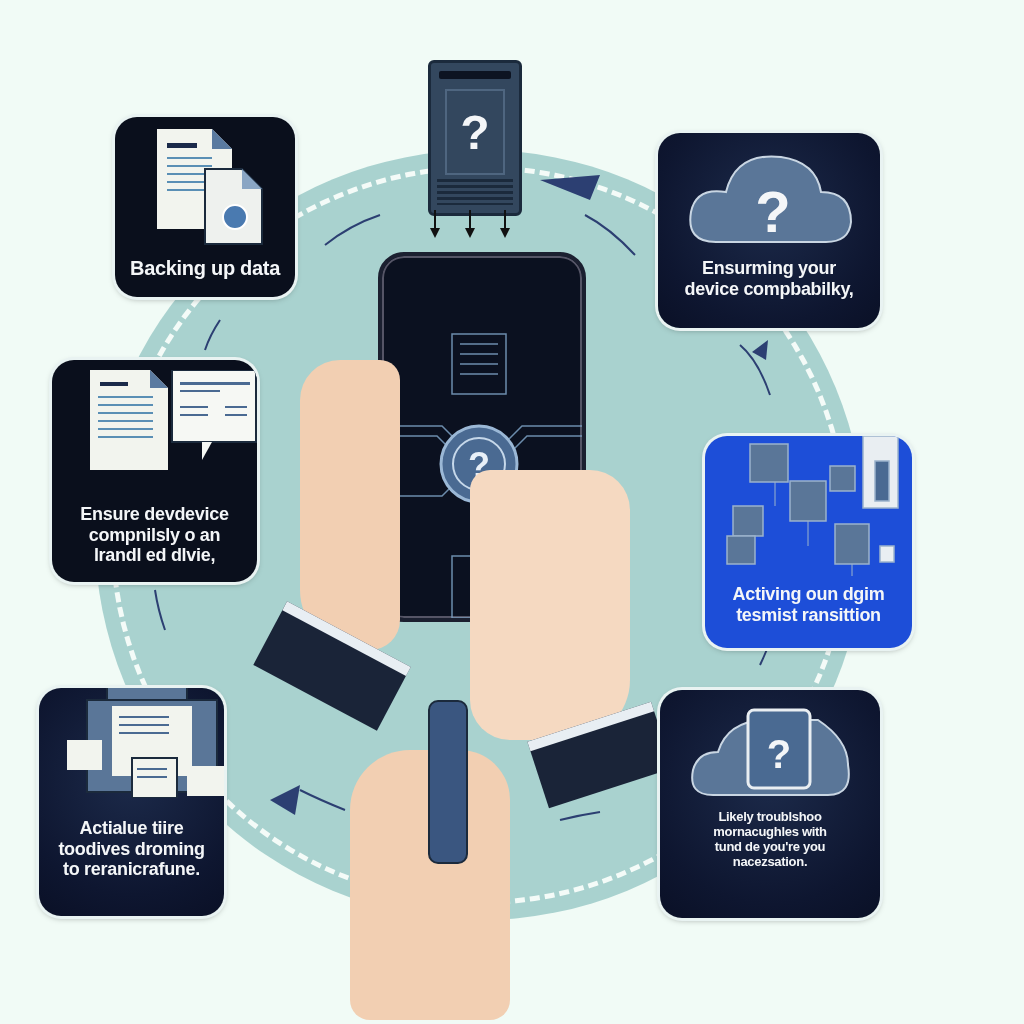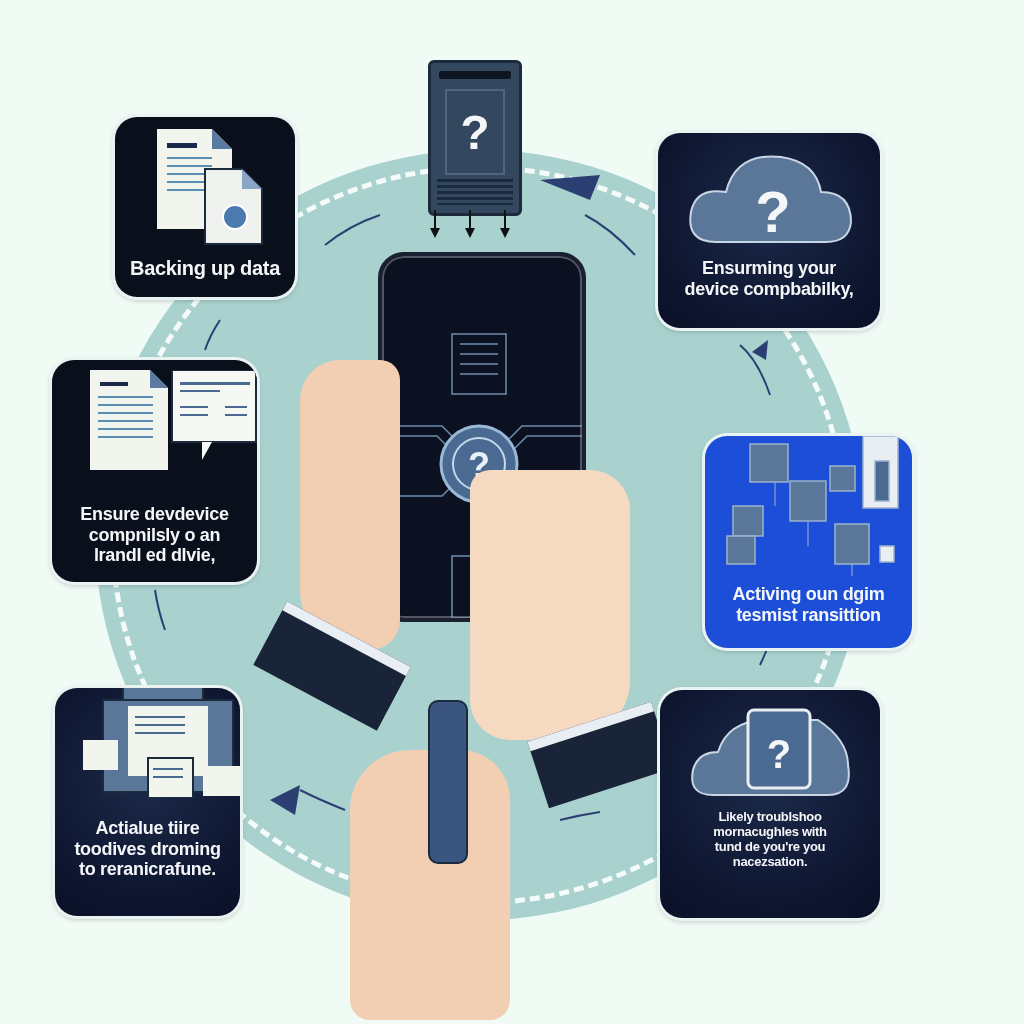--- a/index.html
+++ b/index.html
@@ -183,21 +183,21 @@
       <g stroke="#9bb3cc" stroke-width="1">
           <line x1="93" y1="85" x2="93" y2="110"></line>
           <line x1="137" y1="128" x2="137" y2="140"></line>
           <line x1="60" y1="46" x2="60" y2="70"></line>
         </g>
     </svg>
     <div class="label" style="top:148px;font-size:18px;">Activing oun dgim
 tesmist ransittion</div>
   </div>
 
-  <div class="panel" style="left:55px;top:688px;width:185px;height:228px;">
+  <div class="panel" style="left:39px;top:688px;width:185px;height:228px;">
     <svg class="icon" style="left:28px;top:-10px" width="170" height="120">
       <rect x="40" y="0" width="80" height="30" fill="#5a7698" stroke="#1b2a3c" stroke-width="2"></rect>
       <rect x="20" y="22" width="130" height="92" fill="#5a7698" stroke="#1b2a3c" stroke-width="2"></rect>
       <rect x="45" y="28" width="80" height="70" fill="#f2f4ee"></rect>
       <rect x="0" y="62" width="35" height="30" fill="#f2f4ee"></rect>
       <rect x="120" y="88" width="40" height="30" fill="#f2f4ee"></rect>
       <rect x="65" y="80" width="45" height="40" fill="#f2f4ee" stroke="#1b2a3c" stroke-width="2"></rect>
       <g fill="#4a6a92">
           <rect x="52" y="38" width="50" height="2"></rect>
           <rect x="52" y="46" width="50" height="2"></rect>

